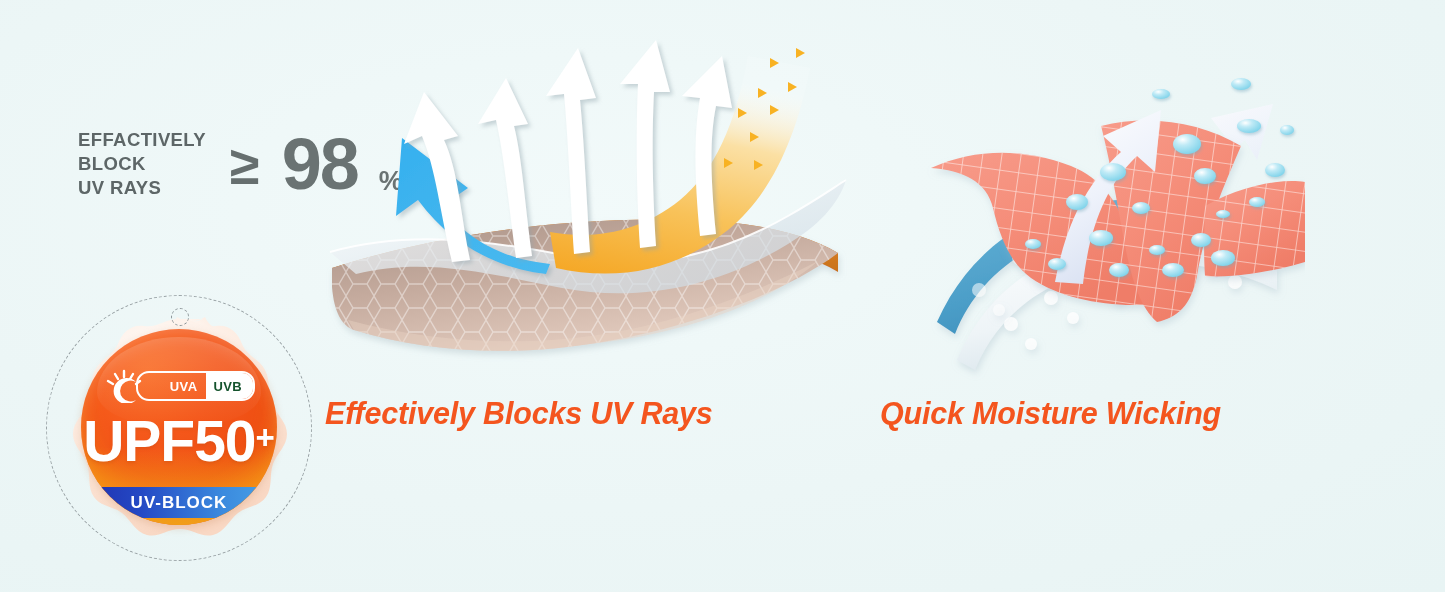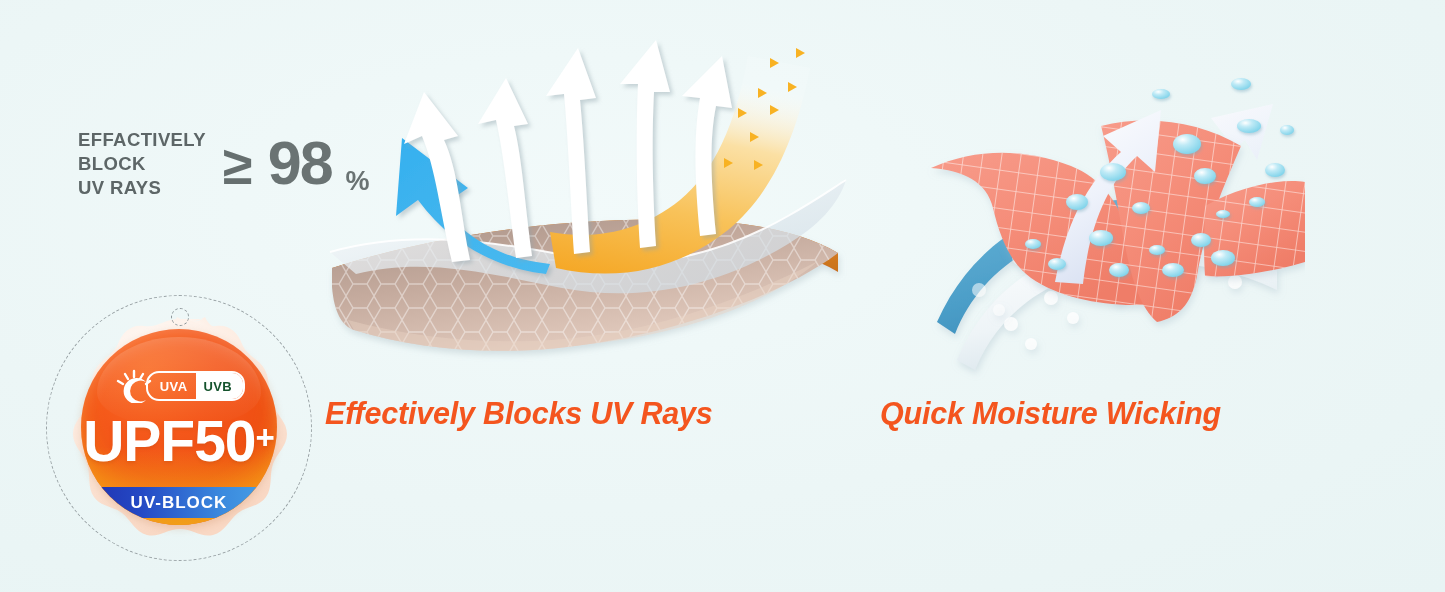--- a/index.html
+++ b/index.html
@@ -21,40 +21,40 @@
     overflow: hidden;
   }
 
   
   .block98 {
     position: absolute;
     left: 78px;
     top: 128px;
     display: flex;
     align-items: center;
-    gap: 15px;
+    gap: 22px;
   }
   .block98 .lines {
     font-size: 18.5px;
     font-weight: bold;
     line-height: 1.30;
     letter-spacing: 0.4px;
     color: #5d6667;
     text-align: left;
   }
   .block98 .gte {
     font-size: 54px;
     font-weight: bold;
     color: #666f6f;
     line-height: 0.8;
     margin-left: 2px;
     margin-top: 4px;
   }
   .block98 .num {
-    font-size: 61px;
+    font-size: 72px;
     font-weight: bold;
     color: #6a7373;
     line-height: 0.78;
     letter-spacing: -2px;
   }
   .block98 .pct {
     font-size: 27px;
     font-weight: bold;
     color: #6a7373;
     align-self: flex-end;
@@ -150,21 +150,21 @@
   }
   .uv-a, .uv-b {
     display: flex;
     align-items: center;
     padding: 0 8px;
     font-size: 13px;
     font-weight: bold;
     letter-spacing: 0.4px;
     line-height: 1;
   }
-  .uv-a { color: #ffffff; background: transparent; padding-left: 12px; }
+  .uv-a { color: #ffffff; background: transparent; padding-left: 32px; }
   .uv-b { color: #14532d; background: #ffffff; padding-right: 11px; }
 
   .upf-text {
     position: absolute;
     left: 0;
     right: 0;
     top: 84px;
     text-align: center;
     color: #ffffff;
     font-weight: bold;

